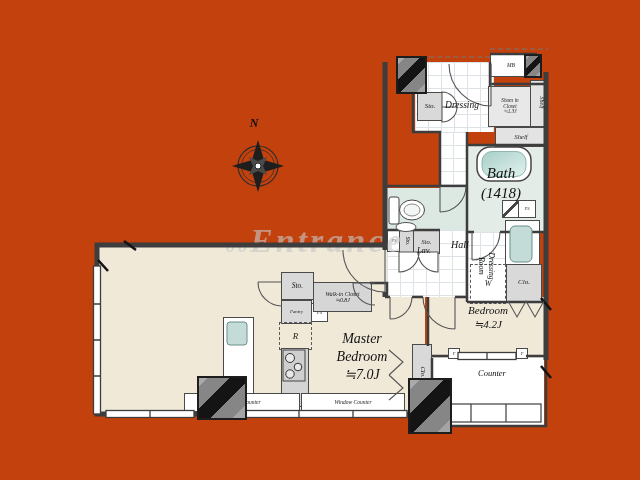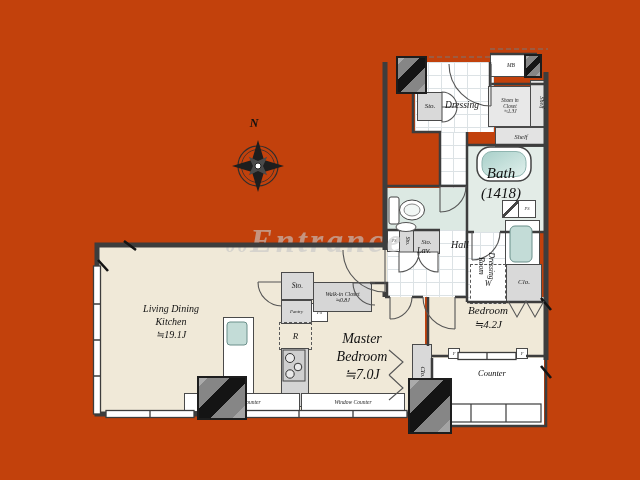--- a/index.html
+++ b/index.html
@@ -170,23 +170,20 @@
 
     <g>
       <circle cx="258" cy="166" r="20" fill="none" stroke="#2e2e2e" stroke-width="1.2"></circle>
       <circle cx="258" cy="166" r="16.5" fill="none" stroke="#2e2e2e" stroke-width="0.8"></circle>
       <path d="M258,140 L264,160 L284,166 L264,172 L258,192 L252,172 L232,166 L252,160 Z" fill="#1e1e1e"></path>
       <path d="M267.2,156.8 L263,166 L267.2,175.2 L258,171 L248.8,175.2 L253,166 L248.8,156.8 L258,161 Z" fill="#4a4a4a"></path>
       <circle cx="258" cy="166" r="3" fill="#fff" stroke="#222" stroke-width="1"></circle>
     </g>
   </svg>
 
-  <div class="lbl" style="left:138px;top:302px;width:66px;font-size:10px;">Living Dining
-Kitchen
-≒19.1J</div>
   <div class="lbl" style="left:312px;top:330px;width:100px;font-size:14px;">Master
 Bedroom
 ≒7.0J</div>
   <div class="lbl" style="left:436px;top:303px;width:104px;font-size:11px;">Bedroom
 ≒4.2J</div>
   <div class="lbl" style="left:447px;top:368px;width:90px;font-size:8.5px;">Counter</div>
   <div class="lbl" style="left:473px;top:164px;width:56px;font-size:15px;">Bath
 (1418)</div>
   <div class="lbl" style="left:406px;top:201px;width:36px;font-size:8.5px;margin-top:44px;">Lav.</div>
   <div class="lbl" style="left:440px;top:238px;width:40px;font-size:10px;">Hall</div>

